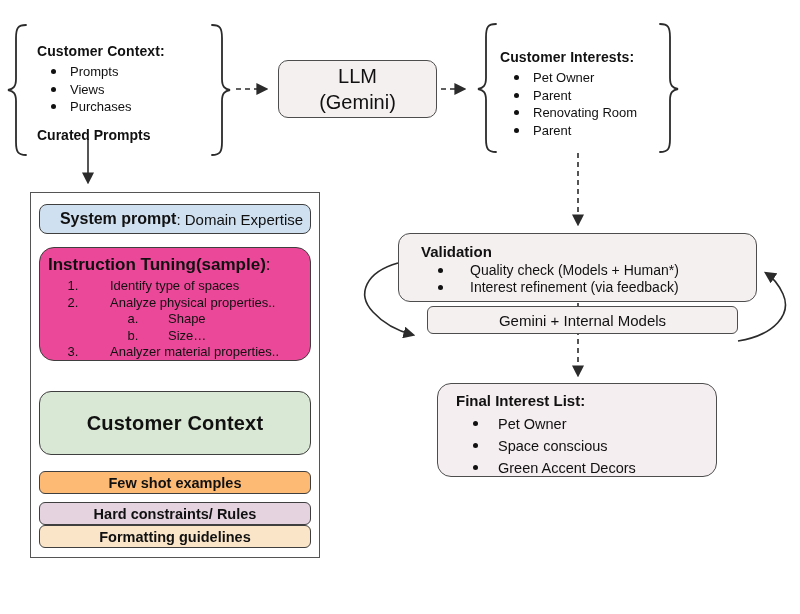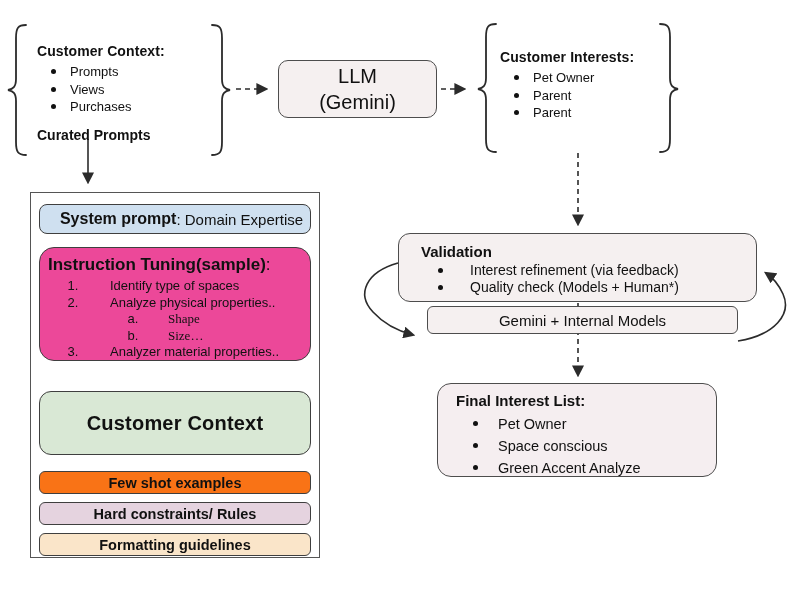--- a/index.html
+++ b/index.html
@@ -47,28 +47,28 @@
   .sysprompt .r { font-size:15px; }
   .instruction { margin-top:13px; background:#ec4899; border:1.5px solid #3f3f3f; border-radius:15px;
                  padding:4px 8px 6px 8px; height:114px; }
   .instruction .ititle { font-size:17px; line-height:26px; }
   .instruction .ititle .b { font-weight:700; }
   .ilist { list-style:none; }
   .ilist li { display:flex; font-size:13px; line-height:16.5px; }
   .ilist .m { flex:0 0 50px; text-align:center; }
   .ilist .t { padding-left:12px;text-align:center; }
   .ilist li.lvl2 { margin-left:60px; }
-  .ilist li.lvl2 .t { padding-left:10px;font-family:Liberation Serif, serif; }
+  .ilist li.lvl2 .t { padding-left:10px; }
   .ctxbox { margin-top:30px; height:64px; background:#d9e8d5; border:1.5px solid #3f3f3f; border-radius:12px;
             display:flex; align-items:center; justify-content:center; font-weight:700; font-size:20px; letter-spacing:.2px; }
   .pillbox { height:23px; border-radius:6px; border:1.5px solid #3f3f3f;
              display:flex; align-items:center; justify-content:center; font-weight:700; font-size:14.5px; }
-  .fewshot { margin-top:16px; background:#f97316; }
+  .fewshot { margin-top:16px; background:#fdba74; }
   .hardrules { margin-top:8px; background:#e5d3df; }
-  .formatg { margin-top:8px; background:#fae5c9; }
+  .formatg { background:#fae5c9; }
 </style>
 </head>
 <body>
 
 <div class="stage">
 
   <svg class="overlay" viewBox="0 0 800 614">
     <defs>
       <marker id="ah" viewBox="0 0 10 10" refX="8" refY="5" markerWidth="7.5" markerHeight="7.5" orient="auto-start-reverse">
         <path d="M0,0 L10,5 L0,10 z" fill="#2b2b2b"></path>
@@ -122,20 +122,24 @@
   <div class="abs brace-content" style="left:500px; top:48px; width:165px;">
     <div class="bc-title">Customer Interests:</div>
     <ul class="blist">
       <li>
           <span class="dot"></span>
           <span class="txt">Pet Owner</span>
         </li>
       <li>
           <span class="dot"></span>
           <span class="txt">Parent</span>
+        </li>
+      <li>
+          <span class="dot"></span>
+          <span class="txt">Renovating Room</span>
         </li>
       <li>
           <span class="dot"></span>
           <span class="txt">Parent</span>
         </li>
     </ul>
   </div>
 
   <div class="abs prompt-panel">
     <div class="sysprompt">
@@ -171,42 +175,42 @@
     <div class="pillbox fewshot">Few shot examples</div>
     <div class="pillbox hardrules">Hard constraints/ Rules</div>
     <div class="pillbox formatg">Formatting guidelines</div>
   </div>
 
   <div class="abs pinkbox validation-box">
     <div class="vtitle">Validation</div>
     <ul class="vlist">
       <li>
           <span class="dot"></span>
+          <span class="txt">Quality check (Models + Human*)</span>
+        </li>
+      <li>
+          <span class="dot"></span>
           <span class="txt">Interest refinement (via feedback)</span>
-        </li>
-      <li>
-          <span class="dot"></span>
-          <span class="txt">Quality check (Models + Human*)</span>
         </li>
     </ul>
   </div>
 
   <div class="abs pinkbox gemini-box">Gemini + Internal Models</div>
 
   <div class="abs pinkbox final-box">
     <div class="ftitle">Final Interest List:</div>
     <ul class="flist">
       <li>
           <span class="dot"></span>
           <span class="txt">Pet Owner</span>
         </li>
       <li>
           <span class="dot"></span>
           <span class="txt">Space conscious</span>
         </li>
       <li>
           <span class="dot"></span>
-          <span class="txt">Green Accent Analyze</span>
+          <span class="txt">Green Accent Decors</span>
         </li>
     </ul>
   </div>
 
 </div>
 
 </body></html>

